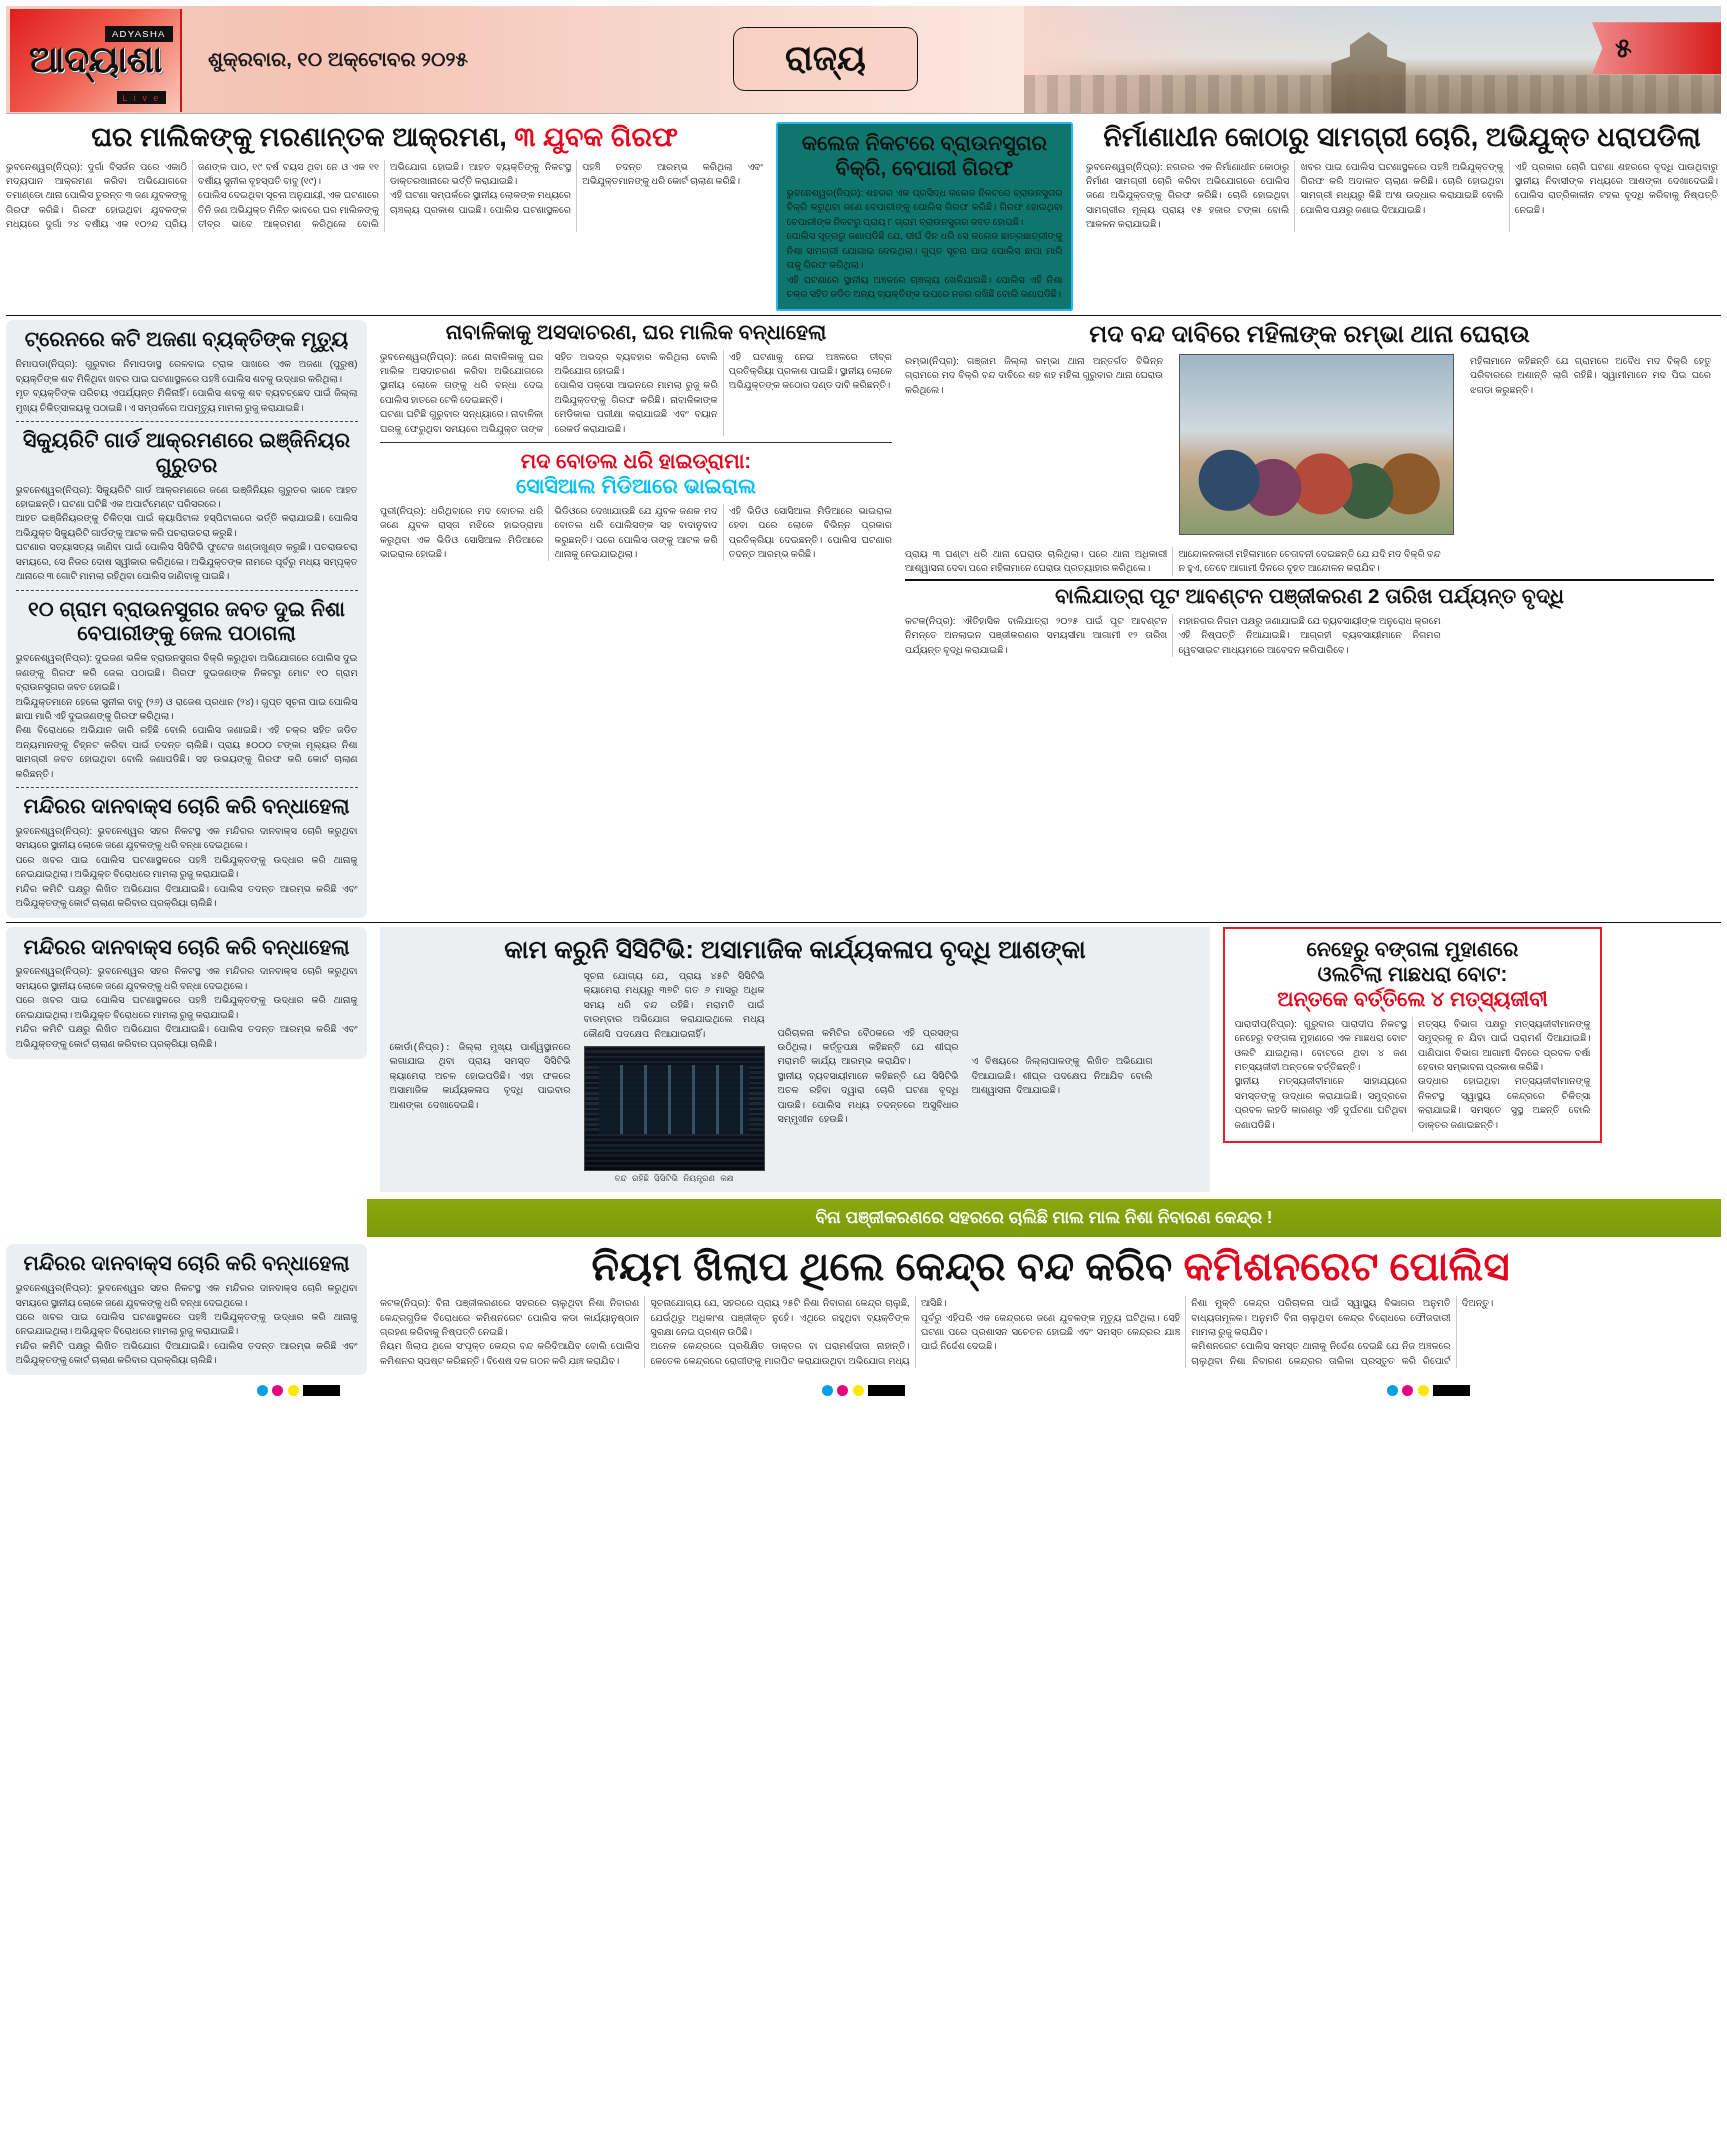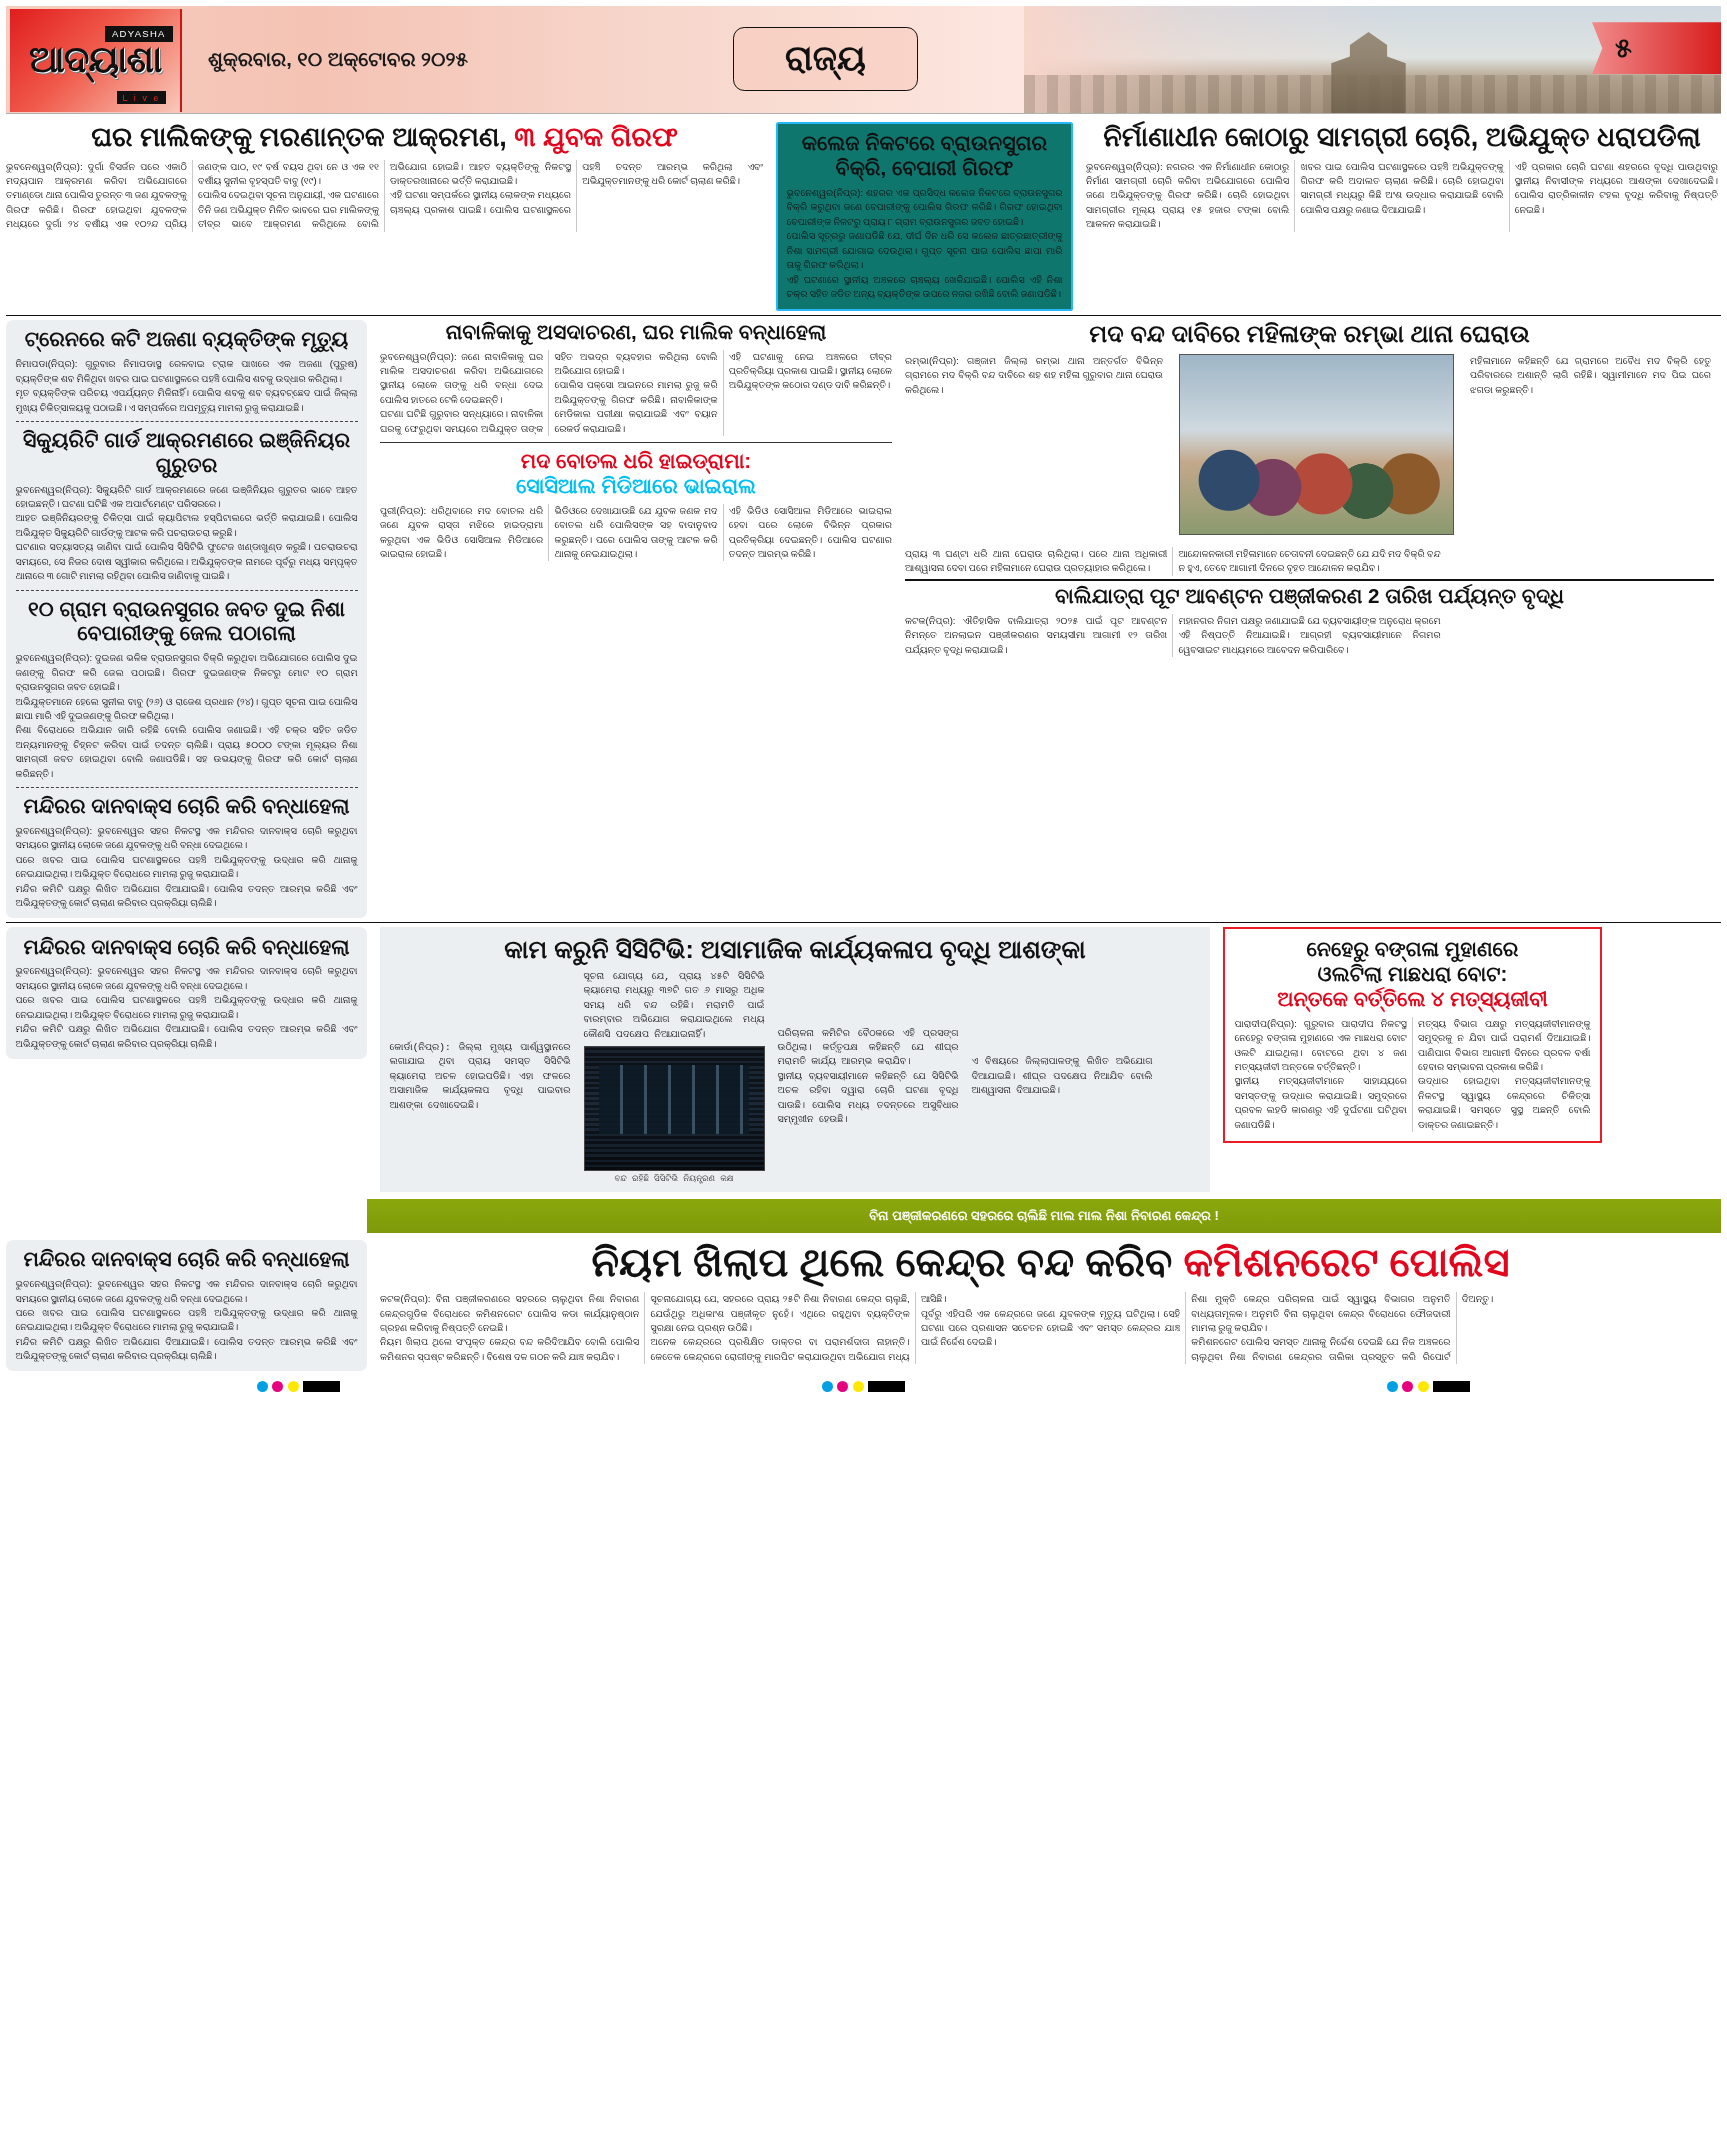--- a/index.html
+++ b/index.html
@@ -132,21 +132,21 @@
   .photo.cctv::after {
     content:""; position:absolute; left:8%; top:14%; width:84%; height:56%;
     background:
       repeating-linear-gradient(90deg, #0d1b26 0 14%, #3e5668 14% 16%),
       repeating-linear-gradient(0deg, #0d1b26 0 22%, #3e5668 22% 25%);
     opacity:.9;
   }
 
   .banner-green {
     background: linear-gradient(to bottom,#8aa80c,#7e9a0a);
-    color:#fff; font-size:13px; font-weight:700; text-align:center;
+    color:#fff; font-size:17px; font-weight:700; text-align:center;
     padding: 8.6px 0; margin: 0 0 0 0;
   }
 
   .bigbottom {
     font-size: 40px; font-weight:700; text-align:center; line-height:1.1; color:#111;
   }
   .bigbottom .red { color:#e3051b; }
 
   .footer-dots { display:flex; justify-content:center; align-items:center; gap: 4.3px; padding: 9.5px 0 11.2px; }
   .dot { width: 11.2px; height: 11.2px; border-radius: 50%; }

